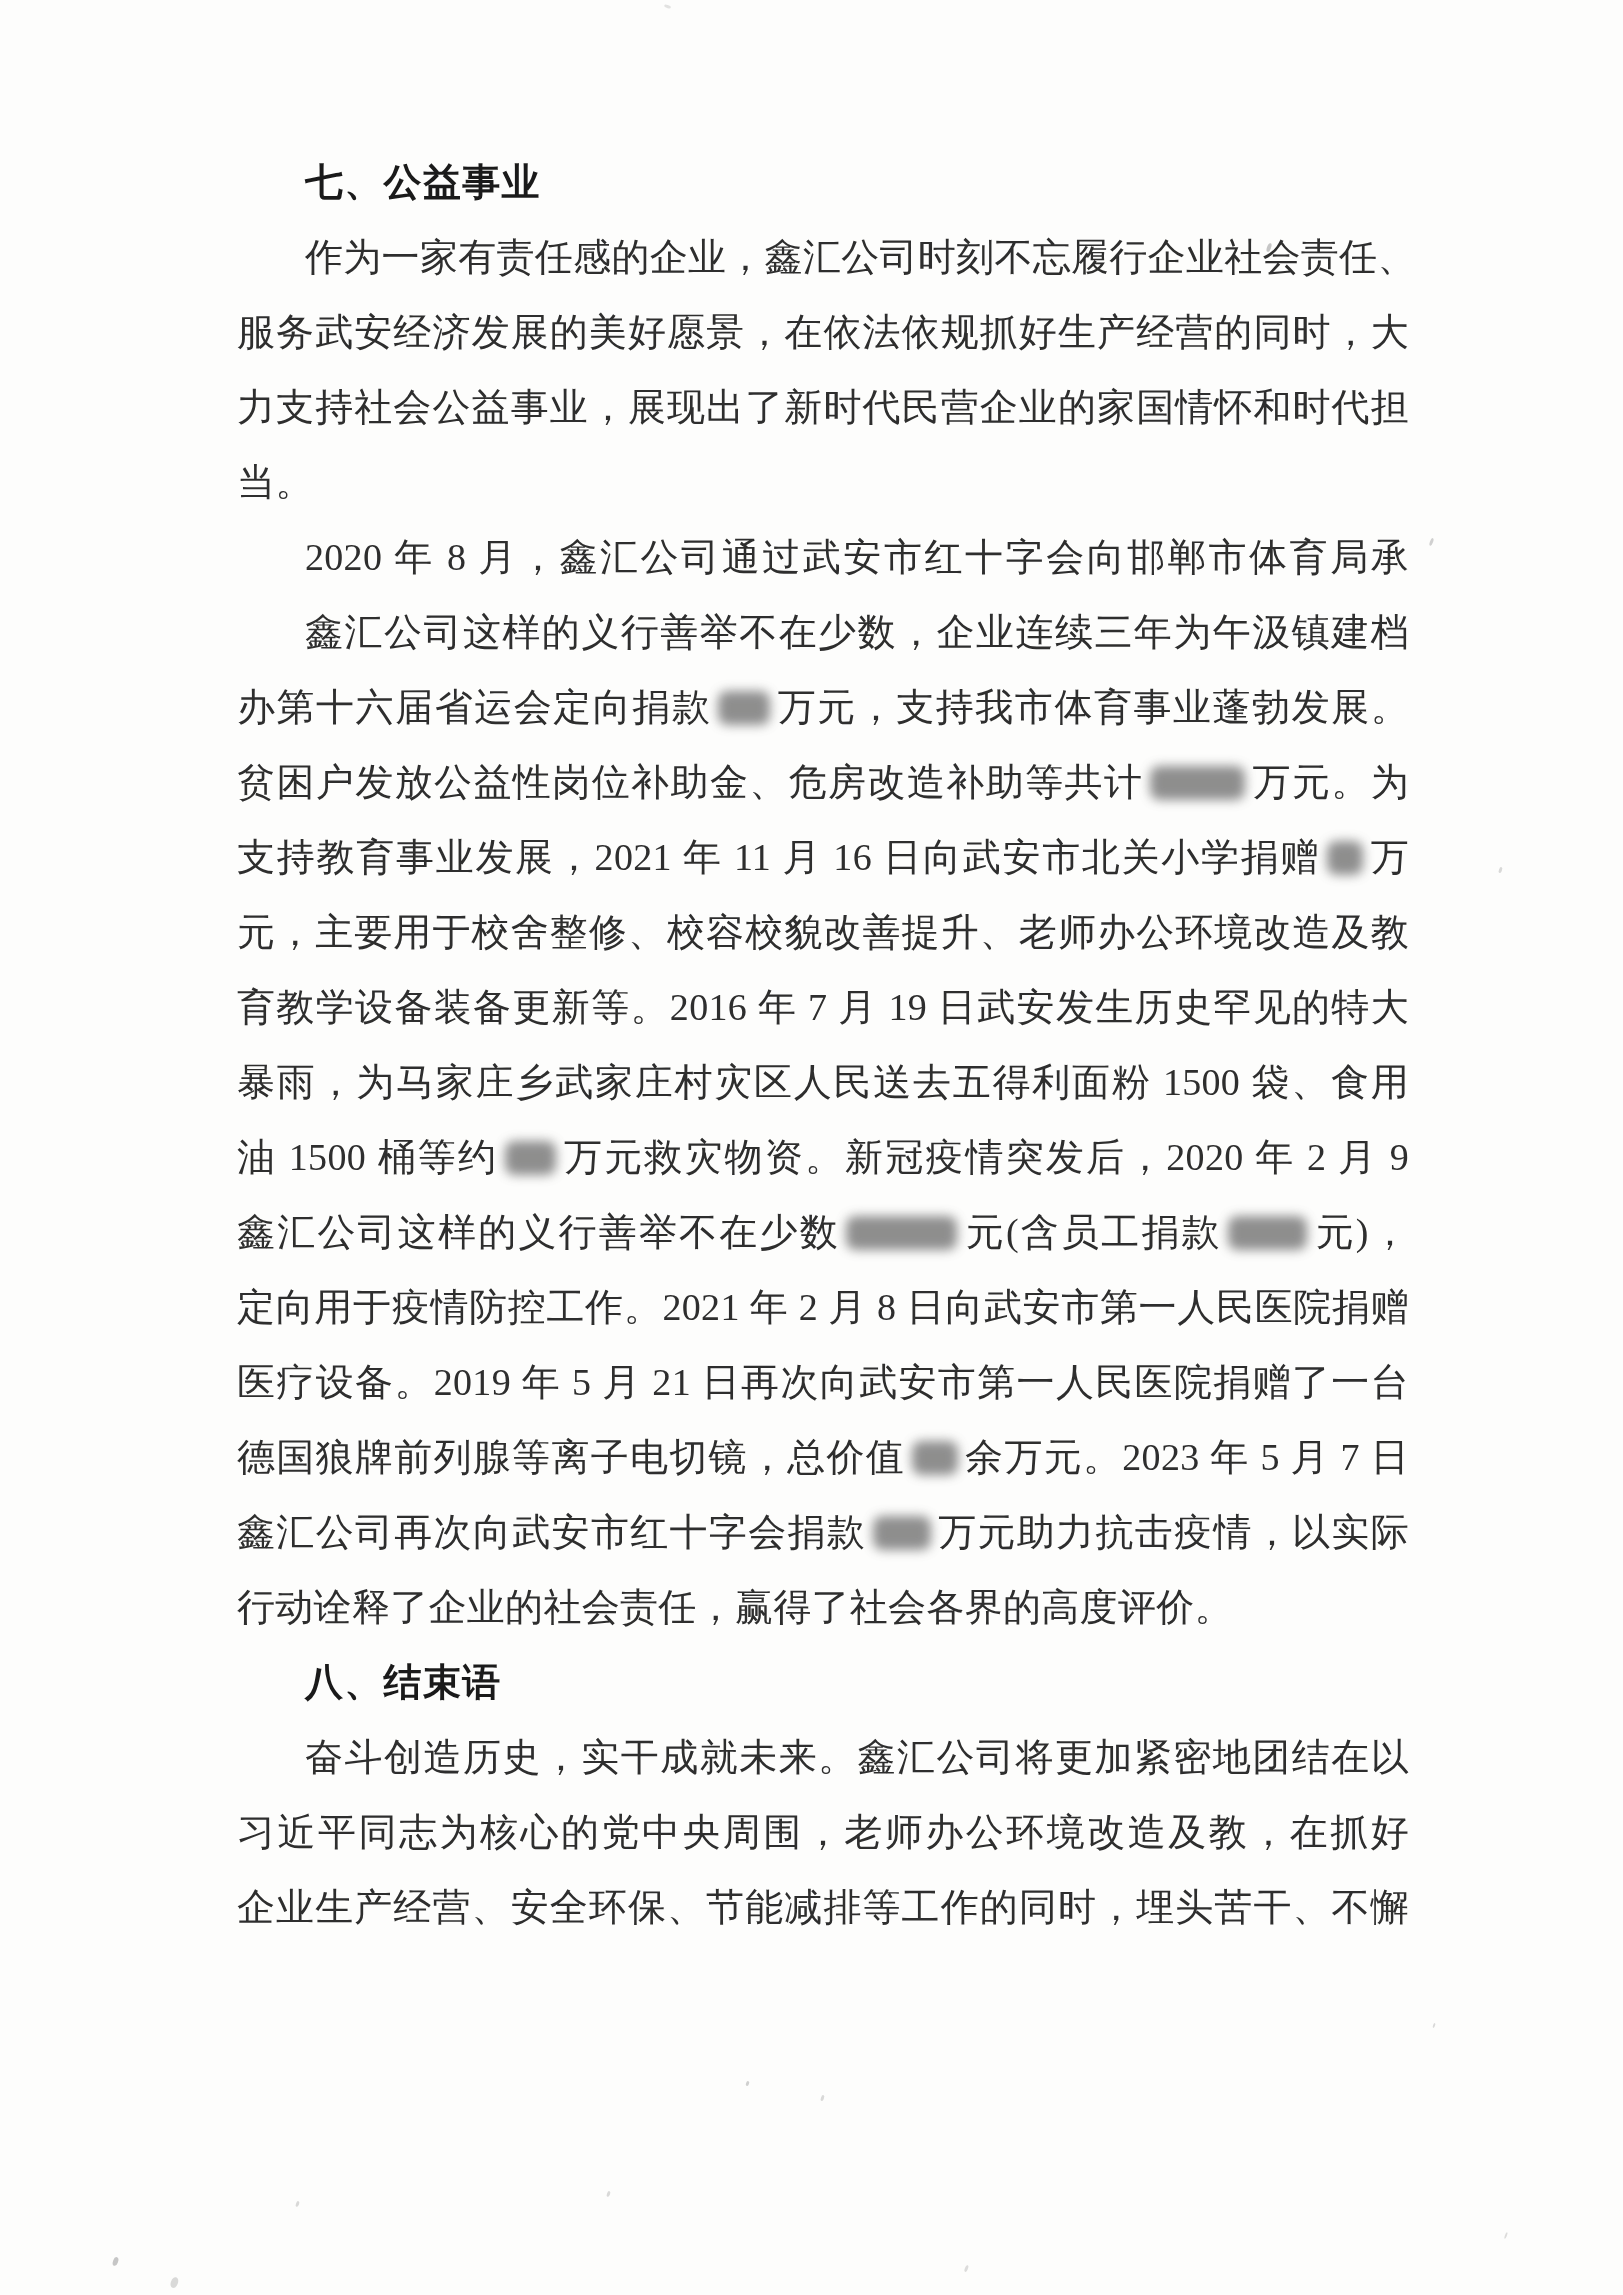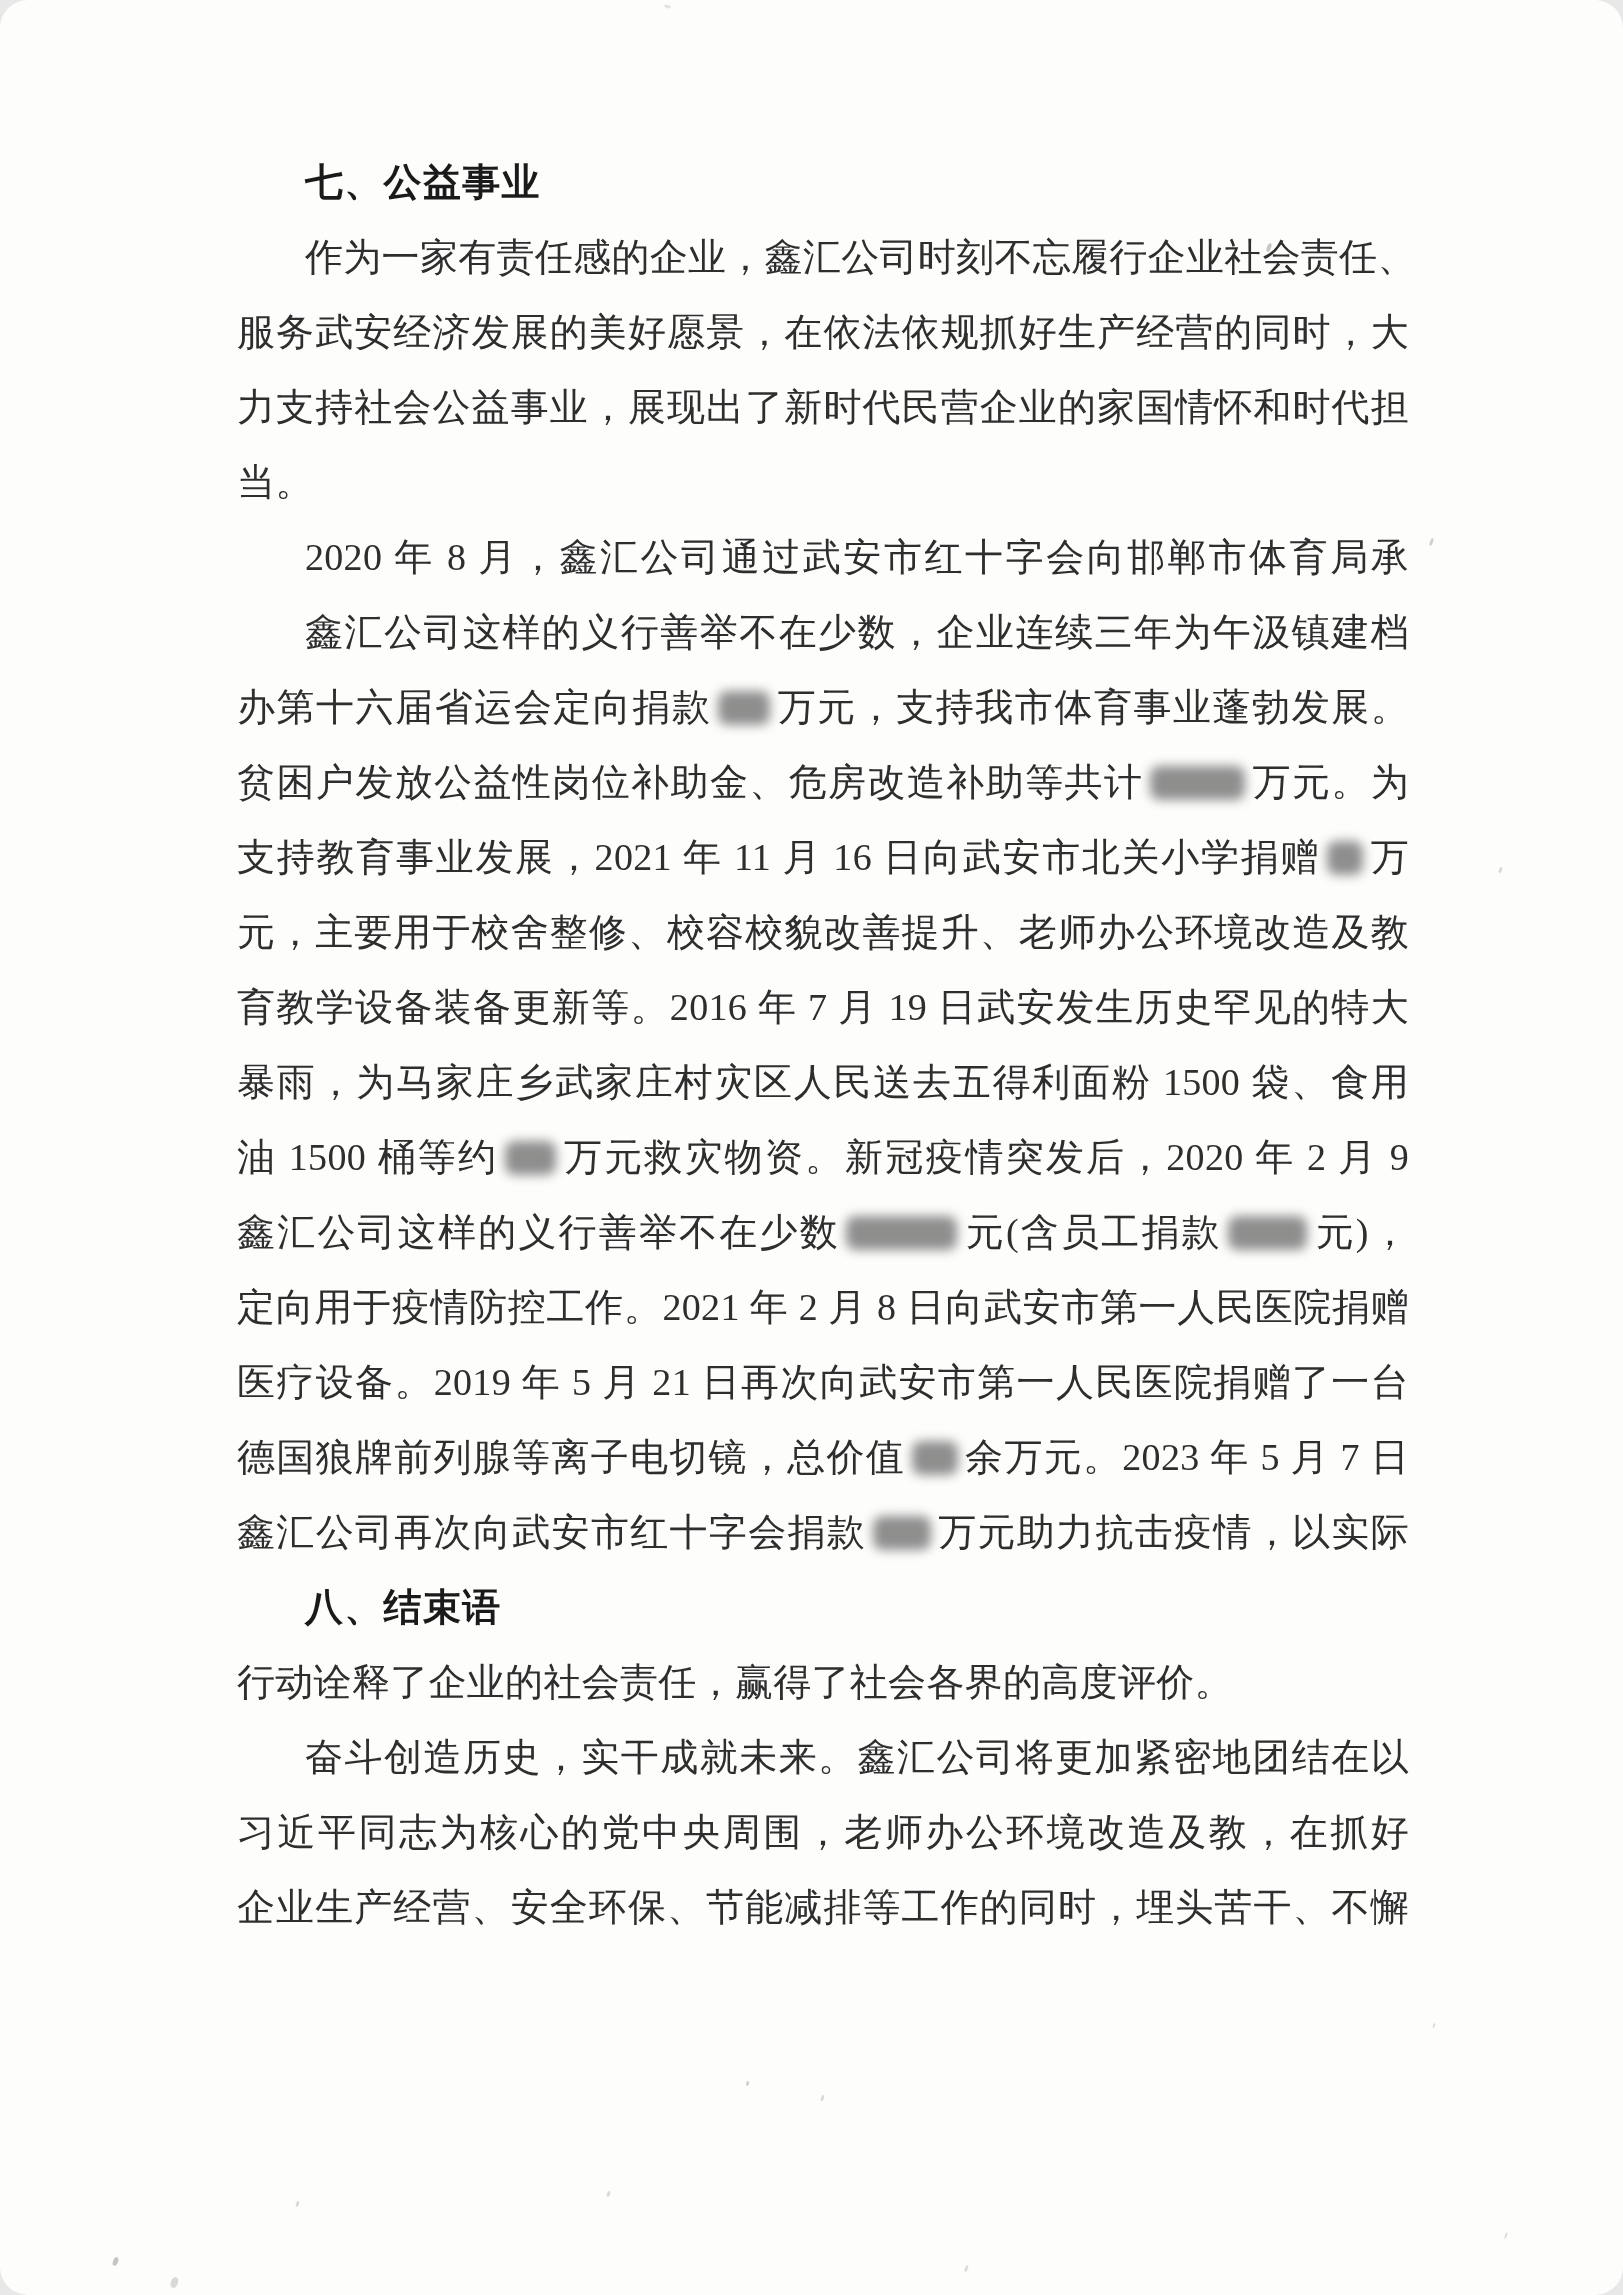--- a/index.html
+++ b/index.html
@@ -8,21 +8,20 @@
     --redact:#6f6f6f;
     --paper:#fdfdfc;
   }
   html,body{margin:0;padding:0;background:#e8e8e8;}
   .page{
     position:relative;
     width:1623px;height:2295px;
     background:var(--paper);
     overflow:hidden;
     font-family:"Liberation Serif","DejaVu Serif",serif;
-    border-radius:28px;
   }
   .text-block{
     position:absolute;
     left:237px;top:145px;width:1172px;
     color:var(--ink);
   }
   .line{
     height:75px;
     line-height:75px;
     font-size:38px;
@@ -75,22 +74,22 @@
       <div class="line j"><span class="run">支持教育事业发展，2021 年 11 月 16 日向武安市北关小学捐赠</span><span class="redact" style="width: 36px;"></span><span class="run">万</span></div>
       <div class="line j"><span class="run">元，主要用于校舍整修、校容校貌改善提升、老师办公环境改造及教</span></div>
       <div class="line j"><span class="run">育教学设备装备更新等。2016 年 7 月 19 日武安发生历史罕见的特大</span></div>
       <div class="line j"><span class="run">暴雨，为马家庄乡武家庄村灾区人民送去五得利面粉 1500 袋、食用</span></div>
       <div class="line j"><span class="run">油 1500 桶等约</span><span class="redact" style="width: 51px;"></span><span class="run">万元救灾物资。新冠疫情突发后，2020 年 2 月 9</span></div>
       <div class="line j"><span class="run">鑫汇公司这样的义行善举不在少数</span><span class="redact" style="width: 111px;"></span><span class="run">元(含员工捐款</span><span class="redact" style="width: 79px;"></span><span class="run">元)，</span></div>
       <div class="line j"><span class="run">定向用于疫情防控工作。2021 年 2 月 8 日向武安市第一人民医院捐赠</span></div>
       <div class="line j"><span class="run">医疗设备。2019 年 5 月 21 日再次向武安市第一人民医院捐赠了一台</span></div>
       <div class="line j"><span class="run">德国狼牌前列腺等离子电切镜，总价值</span><span class="redact" style="width: 46px;"></span><span class="run">余万元。2023 年 5 月 7 日</span></div>
       <div class="line j"><span class="run">鑫汇公司再次向武安市红十字会捐款</span><span class="redact" style="width: 58px;"></span><span class="run">万元助力抗击疫情，以实际</span></div>
+      <div class="line"><span class="run">行动诠释了企业的社会责任，赢得了社会各界的高度评价。</span></div>
       <div class="line heading indent"><span class="run">八、结束语</span></div>
-      <div class="line"><span class="run">行动诠释了企业的社会责任，赢得了社会各界的高度评价。</span></div>
       <div class="line indent j"><span class="run">奋斗创造历史，实干成就未来。鑫汇公司将更加紧密地团结在以</span></div>
       <div class="line j"><span class="run">习近平同志为核心的党中央周围，老师办公环境改造及教，在抓好</span></div>
       <div class="line j"><span class="run">企业生产经营、安全环保、节能减排等工作的同时，埋头苦干、不懈</span></div>
     </div>
   <div id="specks">
       <div class="speck" style="left: 1267px; top: 243px; width: 3.9px; height: 9.2px; opacity: 0.3;"></div>
       <div class="speck" style="left: 1430px; top: 538px; width: 3.3px; height: 7.9px; opacity: 0.25;"></div>
       <div class="speck" style="left: 1499px; top: 867px; width: 2.6px; height: 5.9px; opacity: 0.2;"></div>
       <div class="speck" style="left: 664px; top: 5.2px; width: 6.5px; height: 3.3px; opacity: 0.15;"></div>
       <div class="speck" style="left: 113px; top: 2257px; width: 5.2px; height: 9.2px; opacity: 0.3;"></div>

